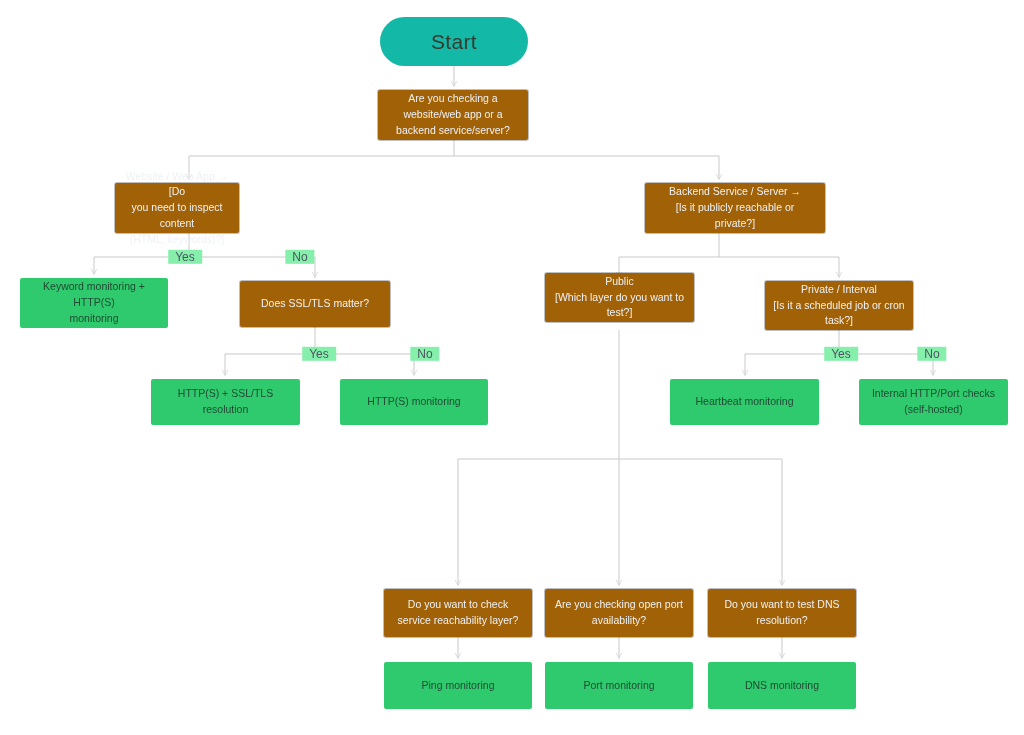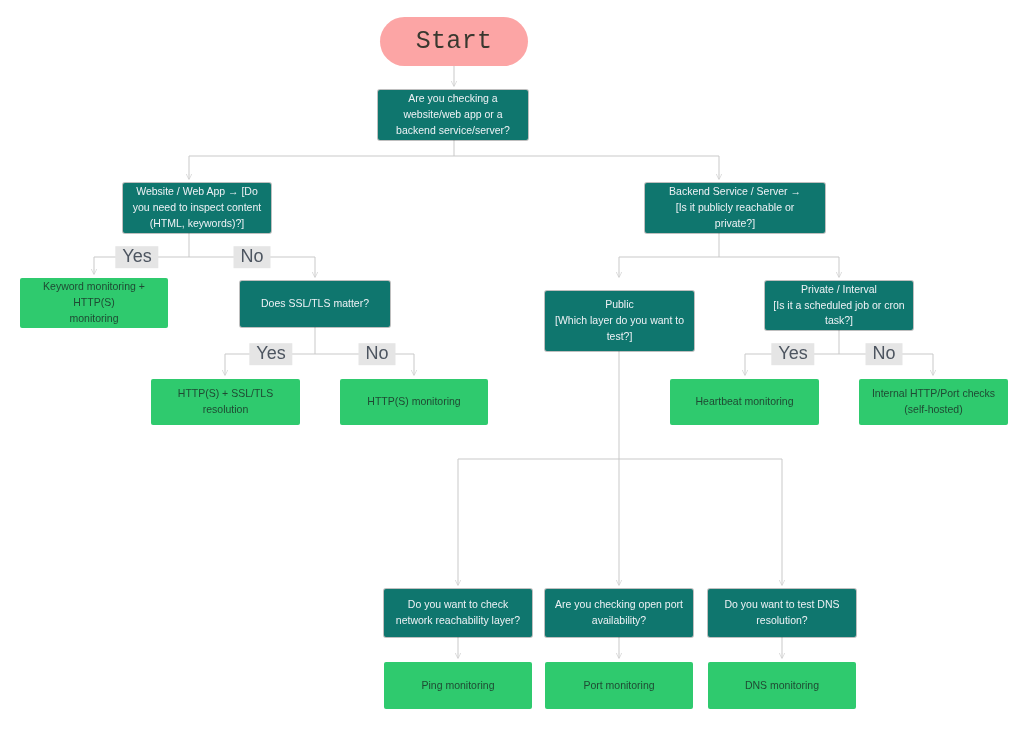--- a/index.html
+++ b/index.html
@@ -33,48 +33,48 @@
     align-items: center;
     justify-content: center;
     text-align: center;
     white-space: pre-line;
     font-size: 10.5px;
     line-height: 1.5;
     padding: 2px 3px;
   }
   .node .node-text { white-space: pre-line; }
   .question {
-    background: #0f766e;
+    background: #a16207;
     color: #eef1f5;
     border-radius: 2px;
     box-shadow: 0 0 0 1px rgba(0,0,0,0.25);
     justify-content: center;
   }
   .result {
     background: #2fca6e;
     color: #1f4a33;
     border-radius: 2px;
     justify-content: center;
   }
   .start-pill {
-    background: #fca5a5;
+    background: #14b8a6;
     color: #39382f;
     border-radius: 25px;
-    font-size: 25px;
+    font-size: 21px;
     letter-spacing: 0.3px;
-    font-family: Liberation Mono, monospace;
   }
   .edge-label {
     position: absolute;
     transform: translate(-50%, -50%);
-    background: #e5e5e5;
+    background: #86efac;
     padding: 0 7px;
-    font-size: 18px;
+    font-size: 12px;
     color: #4d5560;
     line-height: 1.2;
+    margin-left: 48px;
   }
 </style>
 </head>
 <body>
 
 <div class="canvas">
 
   <svg class="edges" viewBox="0 0 1024 735">
     <defs>
       <marker id="arrow" viewBox="0 0 10 10" refX="9" refY="5" markerWidth="6" markerHeight="6" orient="auto-start-reverse">
@@ -122,21 +122,21 @@
   <div class="node start-pill" style="left:380px;top:17px;width:148px;height:49px">
     <span class="node-text">Start</span>
   </div>
 
   <div class="node question" style="left:378px;top:90px;width:150px;height:50px">
     <span class="node-text">Are you checking a
 website/web app or a
 backend service/server?</span>
   </div>
 
-  <div class="node question" style="left:123px;top:183px;width:148px;height:50px">
+  <div class="node question" style="left:115px;top:183px;width:124px;height:50px">
     <span class="node-text">Website / Web App → [Do
 you need to inspect content
 (HTML, keywords)?]</span>
   </div>
 
   <div class="node question" style="left:645px;top:183px;width:180px;height:50px">
     <span class="node-text">Backend Service / Server →
 [Is it publicly reachable or
 private?]</span>
   </div>
@@ -144,21 +144,21 @@
   <div class="node result" style="left:20px;top:278px;width:148px;height:50px">
     <span class="node-text">Keyword monitoring +
 HTTP(S)
 monitoring</span>
   </div>
 
   <div class="node question" style="left:240px;top:281px;width:150px;height:46px">
     <span class="node-text">Does SSL/TLS matter?</span>
   </div>
 
-  <div class="node question" style="left:545px;top:291px;width:149px;height:60px">
+  <div class="node question" style="left:545px;top:273px;width:149px;height:49px">
     <span class="node-text">Public
 [Which layer do you want to
 test?]</span>
   </div>
 
   <div class="node question" style="left:765px;top:281px;width:148px;height:49px">
     <span class="node-text">Private / Interval
 [Is it a scheduled job or cron
 task?]</span>
   </div>
@@ -176,21 +176,21 @@
     <span class="node-text">Heartbeat monitoring</span>
   </div>
 
   <div class="node result" style="left:859px;top:379px;width:149px;height:46px">
     <span class="node-text">Internal HTTP/Port checks
 (self-hosted)</span>
   </div>
 
   <div class="node question" style="left:384px;top:589px;width:148px;height:48px">
     <span class="node-text">Do you want to check
-network reachability layer?</span>
+service reachability layer?</span>
   </div>
 
   <div class="node question" style="left:545px;top:589px;width:148px;height:48px">
     <span class="node-text">Are you checking open port
 availability?</span>
   </div>
 
   <div class="node question" style="left:708px;top:589px;width:148px;height:48px">
     <span class="node-text">Do you want to test DNS
 resolution?</span>

